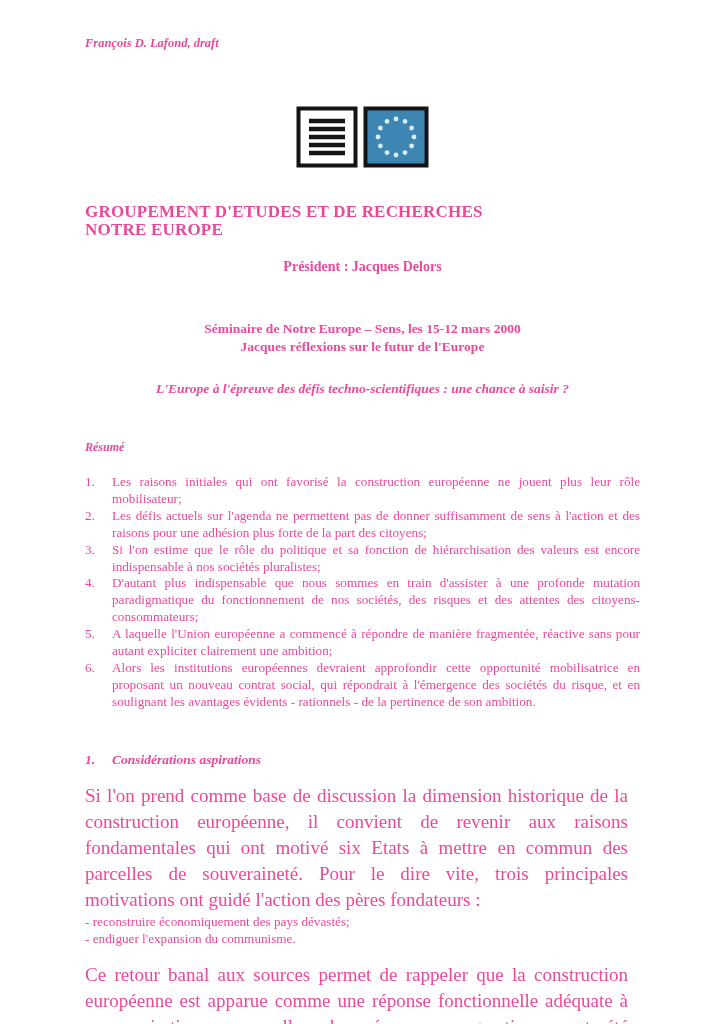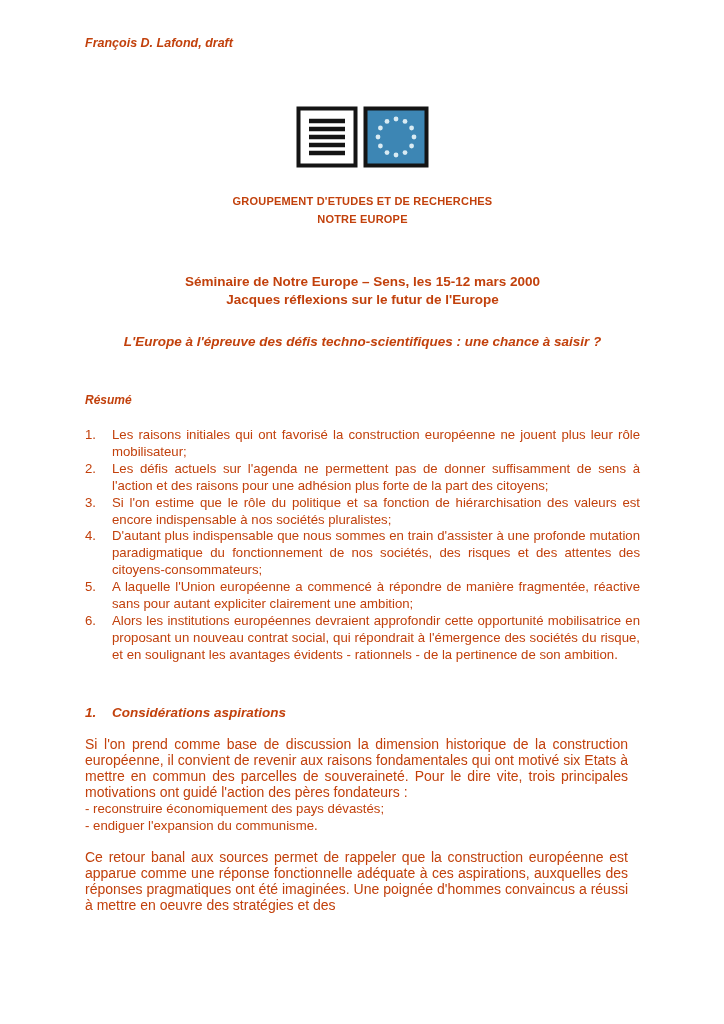--- a/index.html
+++ b/index.html
@@ -1,21 +1,21 @@
 <!DOCTYPE html>
 <html><head>
 <meta charset="utf-8">
 <style>
   html, body { margin: 0; padding: 0; background: #e8e8e8; }
   .page {
     width: 724px; height: 1024px;
     margin: 0 auto;
     background: #ffffff;
-    color: #c2410c;
-    font-family: Liberation Sans, sans-serif;
+    color: #ec4899;
+    font-family: Liberation Serif, serif;
     box-sizing: border-box;
     padding: 36px 84px 0 85px;
     position: relative;
     overflow: hidden;
   }
   .author-line {
     font-style: italic;
     font-weight: bold;
     font-size: 12.5px;
     line-height: 15px;
@@ -23,24 +23,24 @@
   .logo-row {
     margin-top: 54px;
     display: flex;
     justify-content: center;
     align-items: center;
     gap: 5px;
     height: 64px;
   }
   .logo-row svg { display: block; }
   .org-title {
-    margin-top: 23px;
-    text-align: center;
+    margin-top: 34px;
+    text-align: left;
     font-weight: bold;
-    font-size: 11px;
+    font-size: 17px;
     line-height: 18px;
     letter-spacing: 0.2px;
   }
   .president-line {
     margin-top: 19px;
     text-align: center;
     font-weight: bold;
     font-size: 14px;
     line-height: 17px;
   }
@@ -80,22 +80,22 @@
     margin-top: 40px;
     font-weight: bold;
     font-style: italic;
     font-size: 13.5px;
     line-height: 17px;
     display: flex;
   }
   .section-heading .num { flex: 0 0 27px; }
   .body-para {
     margin: 15px 12px 0 0;
-    font-size: 14px;
-    line-height: 16px;
+    font-size: 19px;
+    line-height: 26px;
     text-align: justify;
   }
   .dash-lines {
     margin: 0;
     font-size: 13.2px;
     line-height: 17.3px;
   }
   .body-para.second { margin-top: 15px; }
 </style>
 </head>
@@ -135,20 +135,21 @@
         </g>
       </svg>
     </span>
   </div>
 
   <div class="org-title">
     <div>GROUPEMENT D'ETUDES ET DE RECHERCHES</div>
     <div>NOTRE EUROPE</div>
   </div>
 
+  <div class="president-line">Président : Jacques Delors</div>
 
   <div class="seminar-block">
     <div>Séminaire de Notre Europe – Sens, les 15-12 mars 2000</div>
     <div>Jacques réflexions sur le futur de l'Europe</div>
   </div>
 
   <div class="thesis-line">L'Europe à l'épreuve des défis techno-scientifiques : une chance à saisir ?</div>
 
   <div class="resume-heading">Résumé</div>
 

